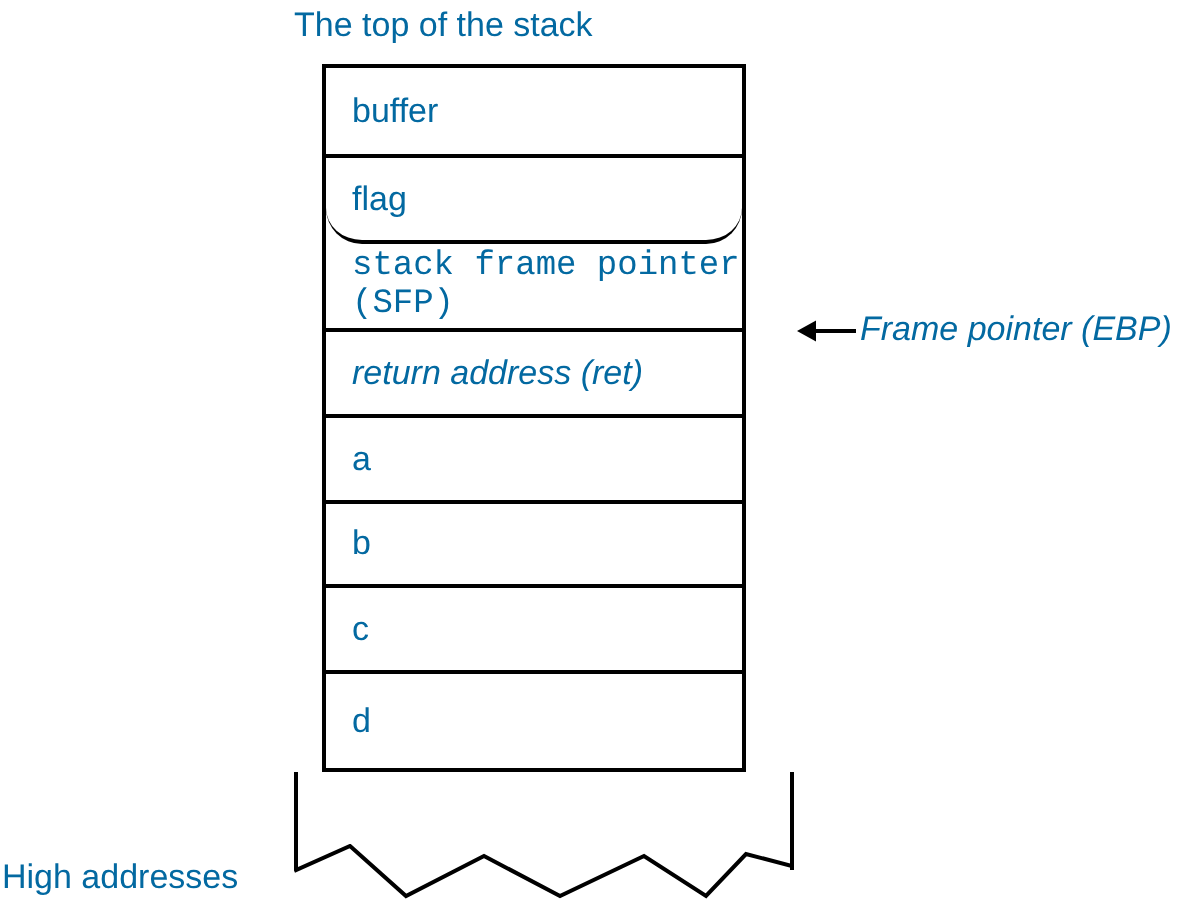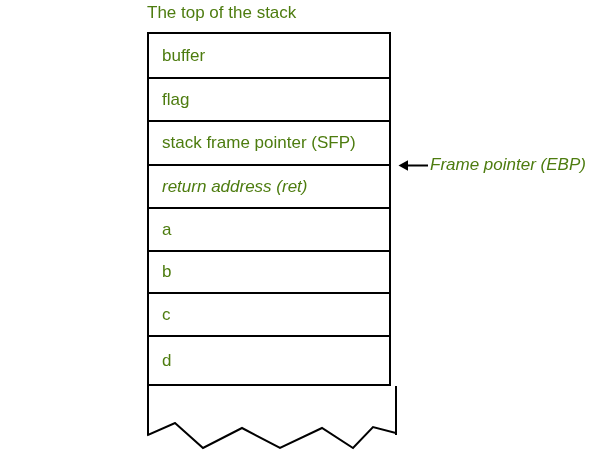--- a/index.html
+++ b/index.html
@@ -6,21 +6,21 @@
     margin: 0;
     padding: 0;
     background: #ffffff;
   }
   .diagram {
     position: relative;
     width: 601px;
     height: 456px;
     background: #ffffff;
     font-family: "Liberation Sans", sans-serif;
-    color: #4d7c0f;
+    color: #0369a1;
     overflow: hidden;
   }
   .lbl {
     position: absolute;
     font-size: 17px;
     line-height: 1.2;
     white-space: nowrap;
   }
   .lbl-top    { left: 147px; top: 3px;  }
   .lbl-low    { left: 2px;   top: 19px; }
@@ -29,36 +29,37 @@
 
   .stack-box {
     position: absolute;
     left: 147px;
     top: 32px;
     width: 250px;
     height: 424px;
   }
   .rows {
     box-sizing: border-box;
-    width: 244px;
+    width: 212px;
     border: 2px solid #000;
     border-bottom: none;
+    margin-left: 14px;
   }
   .row {
     box-sizing: border-box;
     border-bottom: 2px solid #000;
     display: flex;
     align-items: center;
     padding-left: 13px;
     font-size: 17px;
     background: #ffffff;
   }
   .row:nth-child(1) { height: 45px; }
-  .row:nth-child(2) { height: 43px; }
-  .row:nth-child(3) { height: 44px; }
+  .row:nth-child(2) { height: 43px; border-radius: 18px; }
+  .row:nth-child(3) { height: 44px; font-family: Liberation Mono, monospace; }
   .row:nth-child(4) { height: 43px; font-style: italic; }
   .row:nth-child(5) { height: 43px; }
   .row:nth-child(6) { height: 42px; }
   .row:nth-child(7) { height: 43px; }
   .row:nth-child(8) { height: 49px; }
 
   .open-region {
     box-sizing: border-box;
     width: 250px;
     height: 49px;
@@ -81,20 +82,21 @@
   }
 </style>
 </head>
 <body>
 
 <div class="diagram">
 
   <div class="lbl lbl-top">The top of the stack</div>
 
 
+  <div class="lbl lbl-high">High addresses</div>
 
   <div class="stack-box">
     <div class="rows">
       <div class="row">
         <span>buffer</span>
       </div>
       <div class="row">
         <span>flag</span>
       </div>
       <div class="row">

